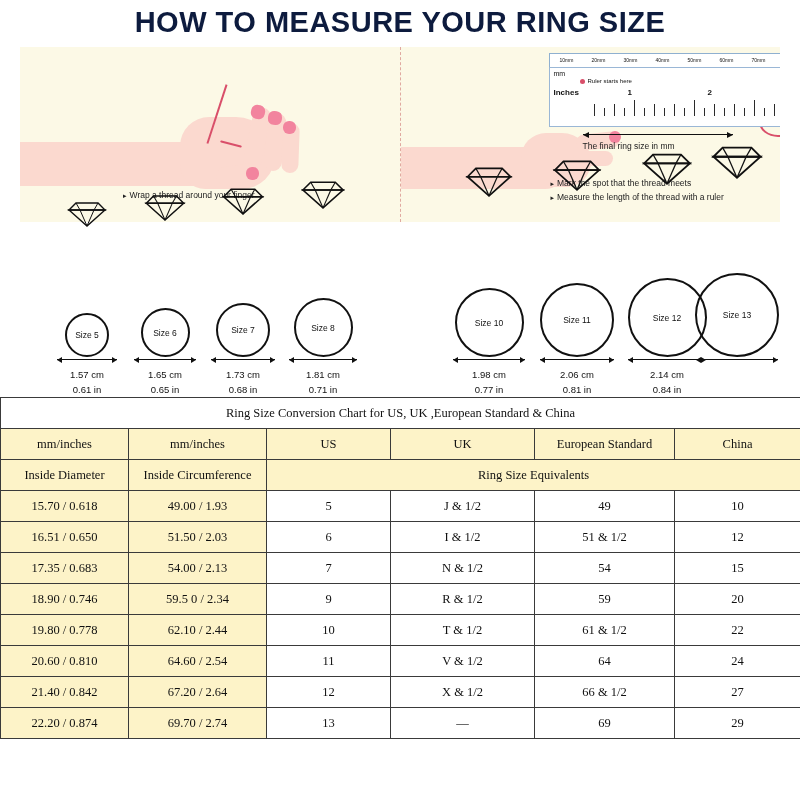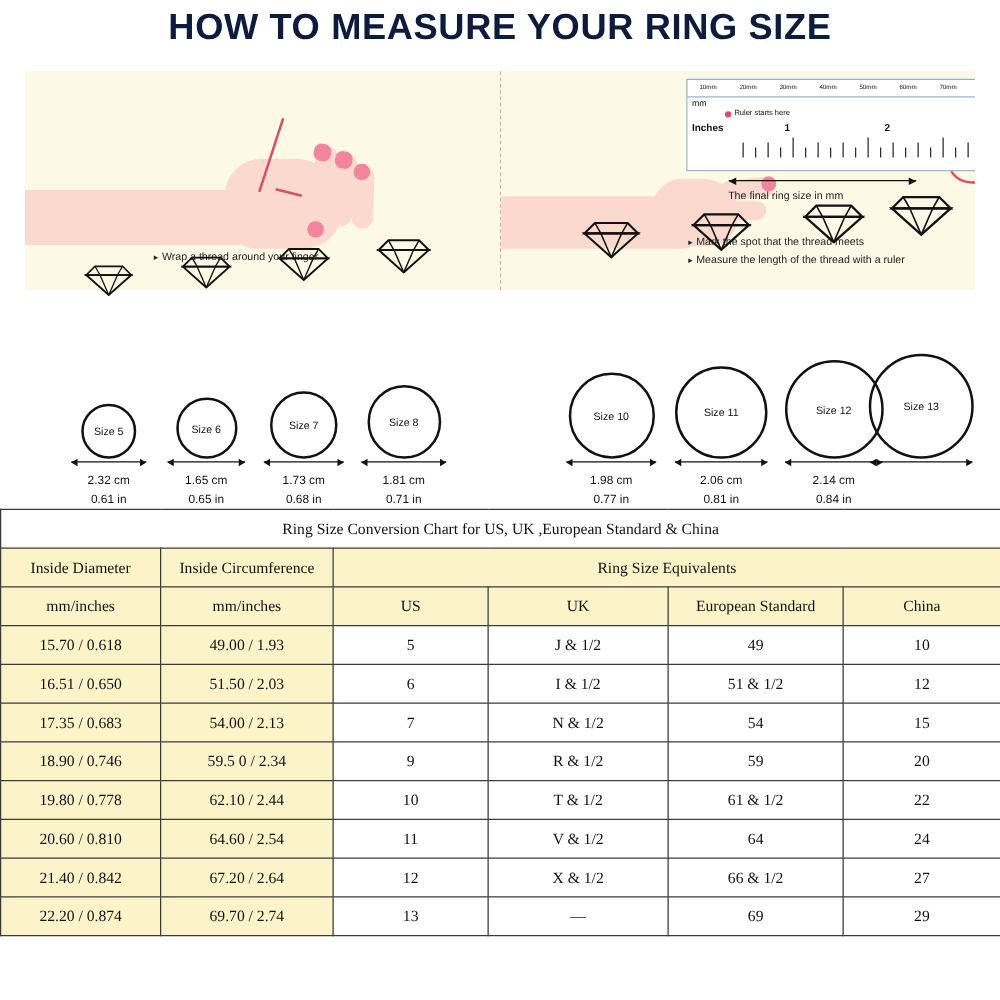--- a/index.html
+++ b/index.html
@@ -23,21 +23,21 @@
   }
 
   
   .title {
     text-align: center;
     font-size: 29px;
     font-weight: bold;
     letter-spacing: 0.5px;
     color: #0d1b3e;
     padding-top: 6px;
-    padding-bottom: 18px;
+    padding-bottom: 8px;
     font-family: "Liberation Sans", sans-serif;
   }
 
   
   .panels {
     display: flex;
     width: 760px;
     margin: 0 auto;
     height: 175px;
     background: #fbf8e4;
@@ -336,21 +336,21 @@
         <line x1="13" y1="9" x2="20" y2="25" stroke="#111" stroke-width="1"></line>
         <line x1="27" y1="9" x2="20" y2="25" stroke="#111" stroke-width="1"></line>
       </svg>
       <div class="ring-circle" style="width:44px; height:44px; margin-bottom:36px;">
         <div class="ring-label">Size 5</div>
       </div>
       <div class="arrow-line" style="position:absolute; bottom:30px; left:7px; right:7px;">
           <div class="bar"></div>
         </div>
       <div class="meas" style="position:absolute; bottom:-4px; left:0; right:0;">
-        <span class="cm">2.32 cm</span>
+        <span class="cm">1.57 cm</span>
         <span class="inch">0.61 in</span>
       </div>
     </div>
 
     <div class="ring-item" style="left:108px; width:74px;">
       <svg class="gem" style="top:-114px;" width="42" height="27" viewBox="0 0 40 26">
         <polygon points="2,9 38,9 20,25" fill="none" stroke="#111" stroke-width="1.4"></polygon>
         <polygon points="2,9 9,2 31,2 38,9" fill="none" stroke="#111" stroke-width="1.4"></polygon>
         <line x1="9" y1="2" x2="13" y2="9" stroke="#111" stroke-width="1"></line>
         <line x1="31" y1="2" x2="27" y2="9" stroke="#111" stroke-width="1"></line>
@@ -501,32 +501,32 @@
         <col style="width:124px">
         <col style="width:144px">
         <col style="width:140px">
         <col style="width:126px">
       </colgroup>
       <tbody>
         <tr class="cap-row">
           <td colspan="6">Ring Size Conversion Chart for US, UK ,European Standard &amp; China</td>
         </tr>
         <tr>
-          <td class="head-yellow">Inside Diameter</td>
-          <td class="head-yellow">Inside Circumference</td>
-          <td class="head-yellow" colspan="4">Ring Size Equivalents</td>
-        </tr>
-        <tr>
           <td class="head-yellow2">mm/inches</td>
           <td class="head-yellow2">mm/inches</td>
           <td class="head-yellow2">US</td>
           <td class="head-yellow2">UK</td>
           <td class="head-yellow2">European Standard</td>
           <td class="head-yellow2">China</td>
         </tr>
+        <tr>
+          <td class="head-yellow">Inside Diameter</td>
+          <td class="head-yellow">Inside Circumference</td>
+          <td class="head-yellow" colspan="4">Ring Size Equivalents</td>
+        </tr>
 
         <tr>
           <td class="yellow-col">15.70 / 0.618</td>
           <td class="yellow-col">49.00 / 1.93</td>
           <td class="white-col">5</td>
           <td class="white-col">J &amp; 1/2</td>
           <td class="white-col">49</td>
           <td class="white-col">10</td>
         </tr>
         <tr>

